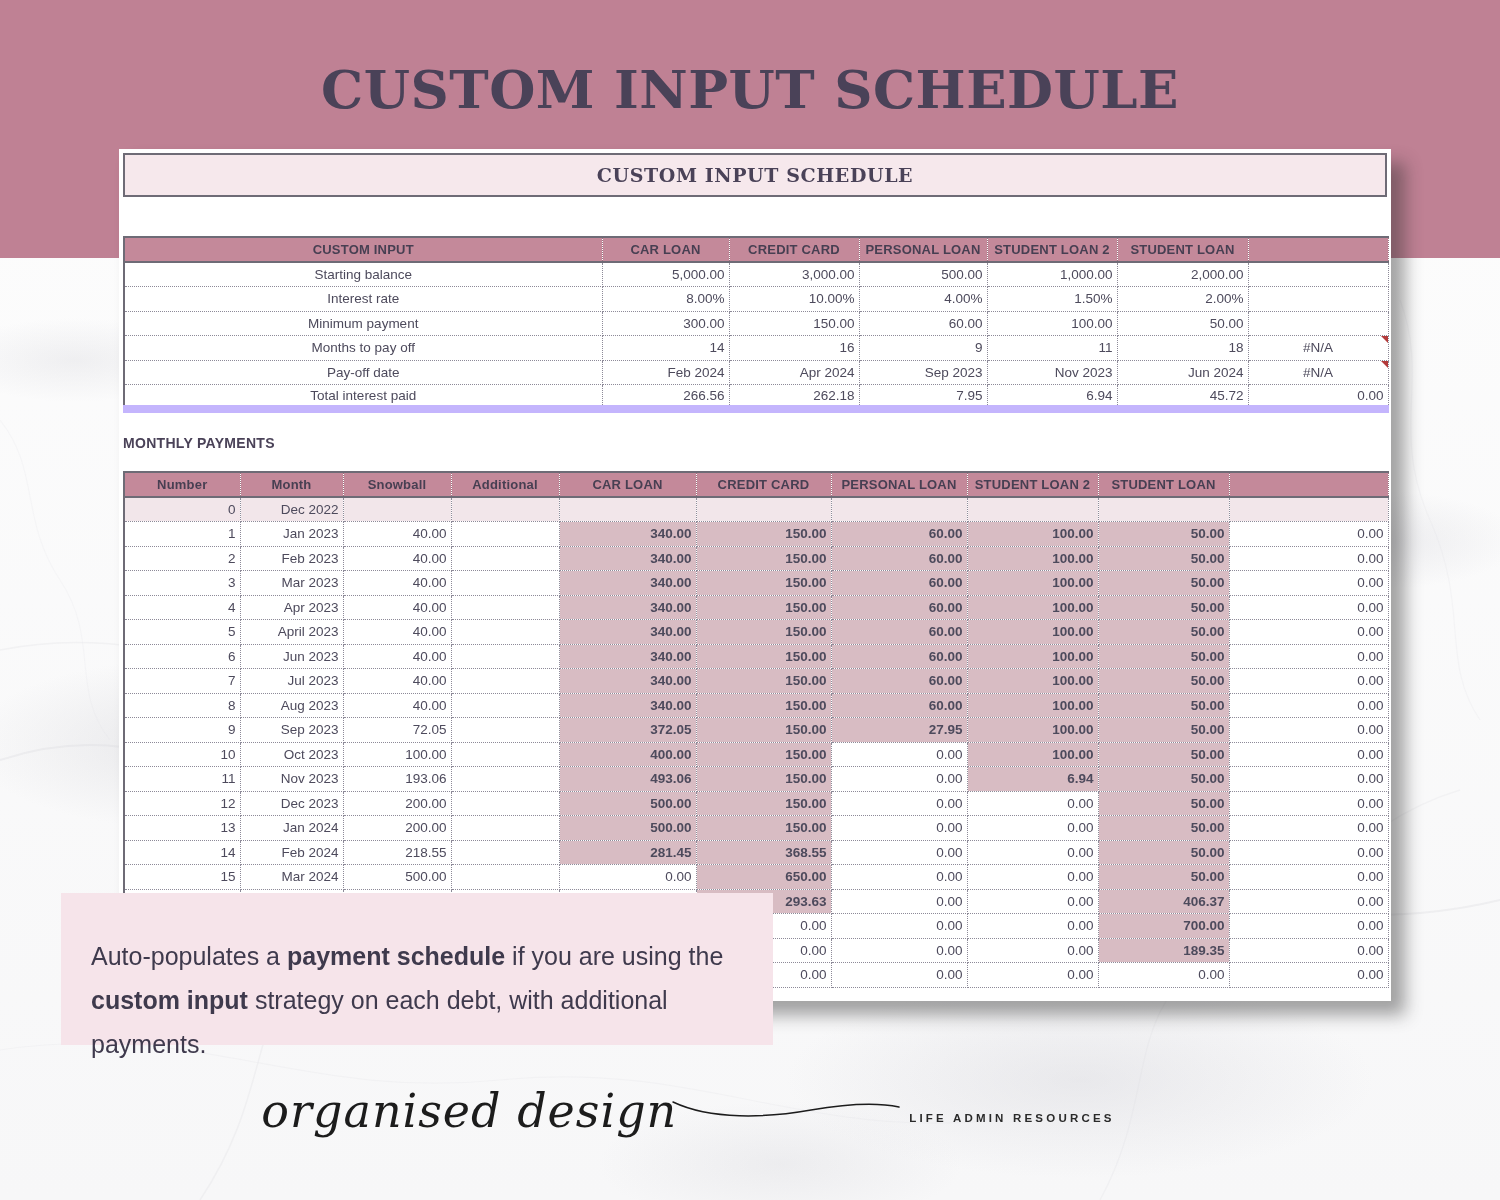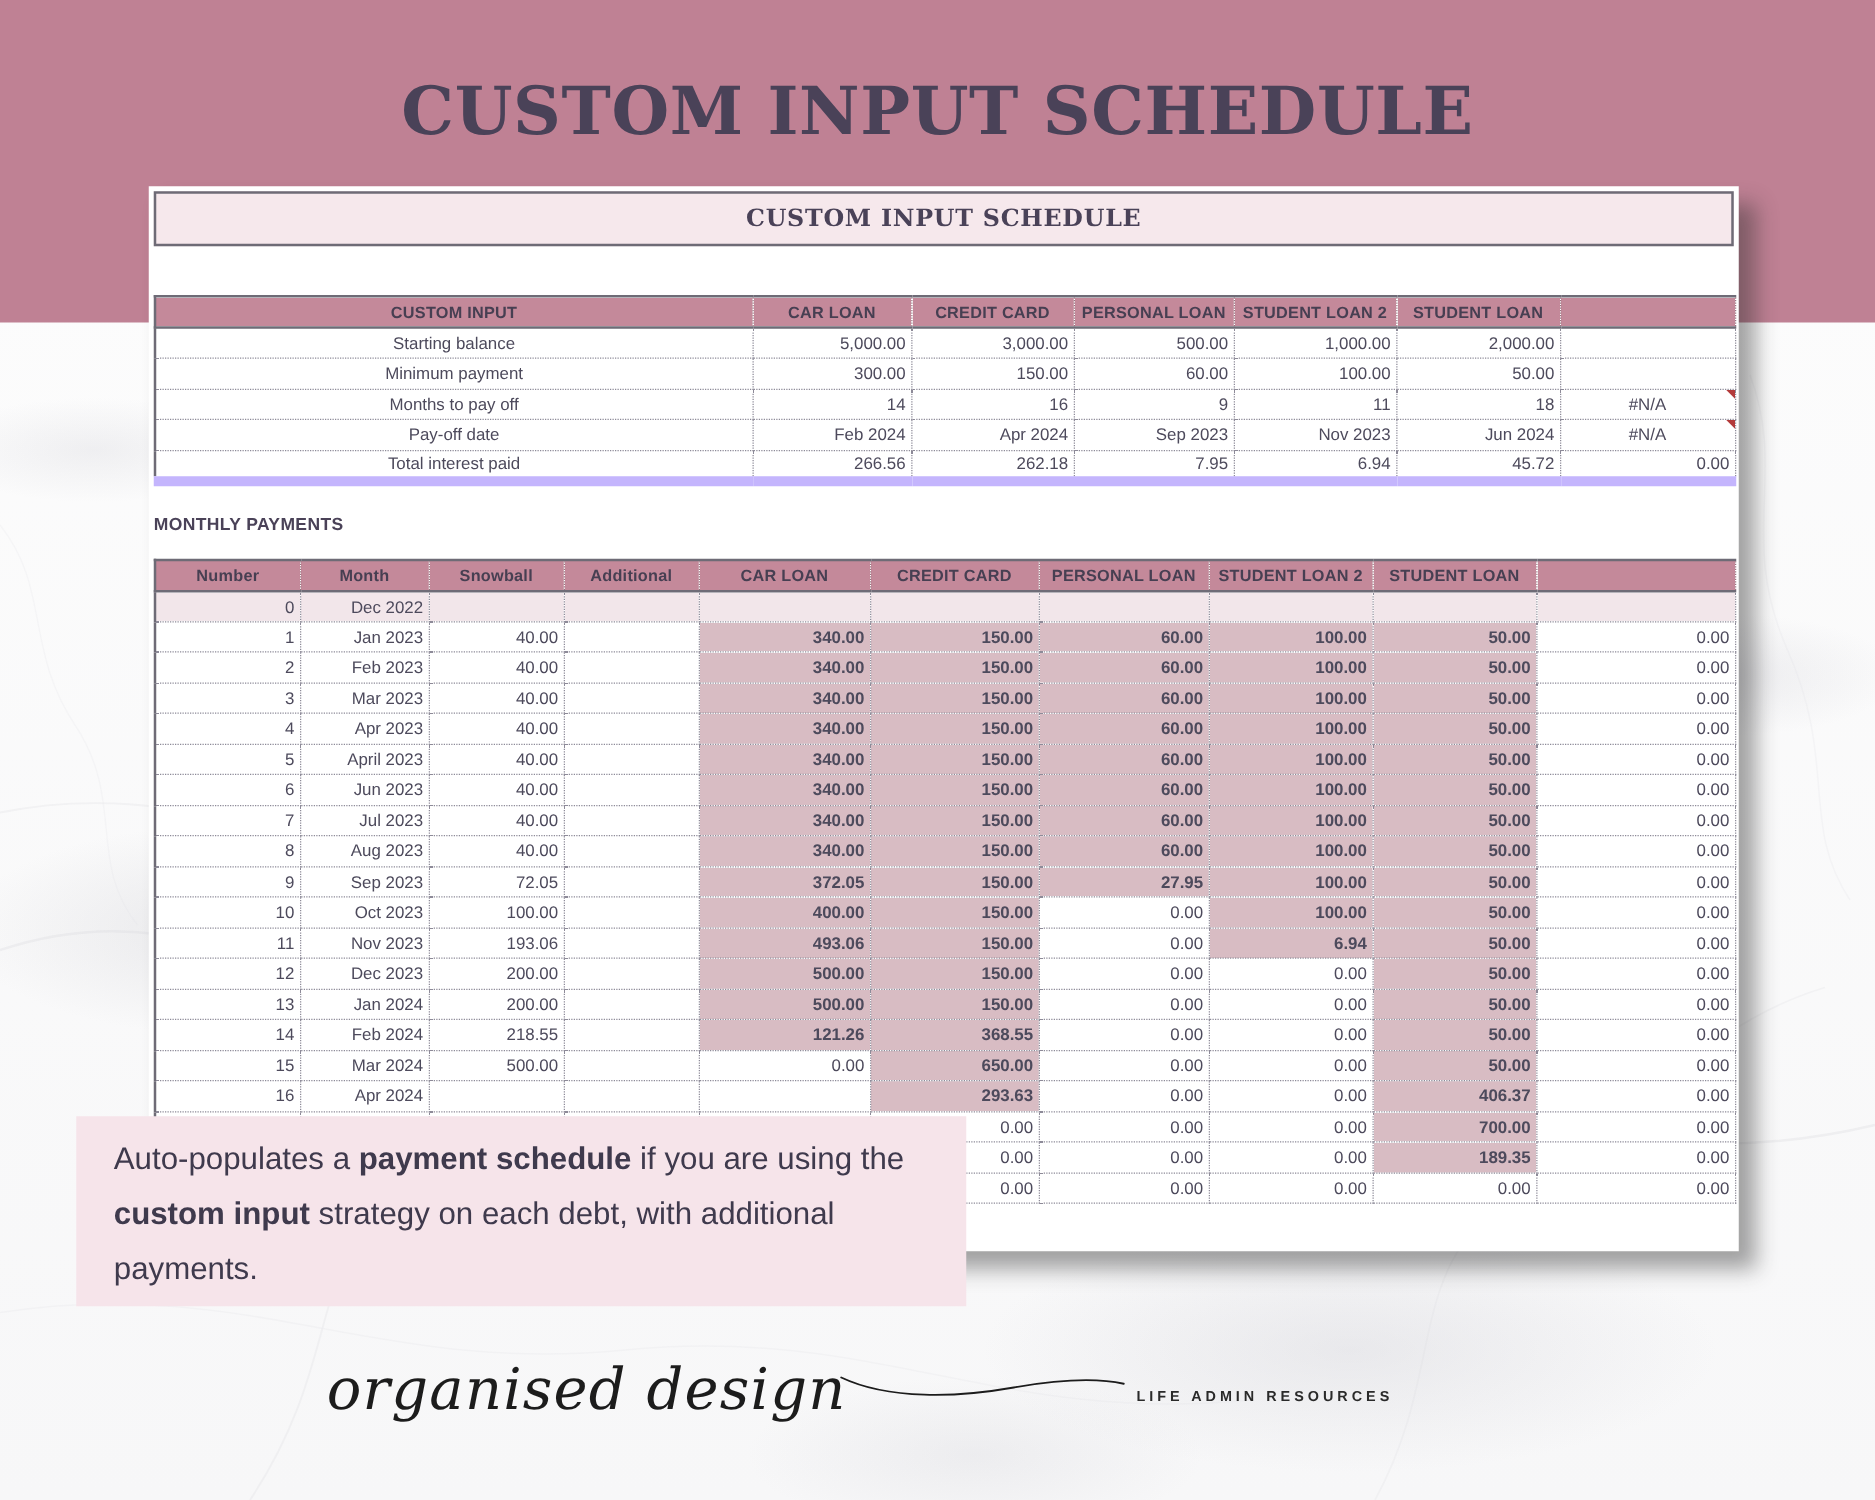--- a/index.html
+++ b/index.html
@@ -102,21 +102,21 @@
   .cmt:after{
     content:""; position:absolute; right:0; top:0;
     border-top:7px solid #b33a3a;
     border-left:7px solid transparent;
   }
 
   
   #callout{
     position:absolute; left:61px; top:893px; width:712px; height:152px;
     background:#f6e4ea;
-    padding:12px 30px 0 30px;
+    padding:41px 30px 0 30px;
   }
   #callout-text{
     font-size:25px; line-height:44px; color:#3f3a4d;
     font-family:"Liberation Sans", sans-serif;
   }
   #callout-text b{ font-weight:bold; }
 
   
   #logo{
     position:absolute; left:0; top:1088px; width:1376px;
@@ -183,20 +183,29 @@
         </tr>
       </thead>
       <tbody id="custom-input-body">
           <tr>
             <td class="lft firstcol">Starting balance</td>
             <td class="num">5,000.00</td>
             <td class="num">3,000.00</td>
             <td class="num">500.00</td>
             <td class="num">1,000.00</td>
             <td class="num">2,000.00</td>
+            <td class="num lastcol"></td>
+          </tr>
+          <tr>
+            <td class="lft firstcol">Interest rate</td>
+            <td class="num">8.00%</td>
+            <td class="num">10.00%</td>
+            <td class="num">4.00%</td>
+            <td class="num">1.50%</td>
+            <td class="num">2.00%</td>
             <td class="num lastcol"></td>
           </tr>
           <tr>
             <td class="lft firstcol">Minimum payment</td>
             <td class="num">300.00</td>
             <td class="num">150.00</td>
             <td class="num">60.00</td>
             <td class="num">100.00</td>
             <td class="num">50.00</td>
             <td class="num lastcol"></td>
@@ -427,21 +436,21 @@
             <td class="num">0.00</td>
             <td class="num">0.00</td>
             <td class="num shade">50.00</td>
             <td class="num lastcol">0.00</td>
           </tr>
           <tr>
             <td class="num firstcol">14</td>
             <td class="num">Feb 2024</td>
             <td class="num">218.55</td>
             <td class="num"></td>
-            <td class="num shade">121.26</td>
+            <td class="num shade">281.45</td>
             <td class="num shade">368.55</td>
             <td class="num">0.00</td>
             <td class="num">0.00</td>
             <td class="num shade">50.00</td>
             <td class="num lastcol">0.00</td>
           </tr>
           <tr>
             <td class="num firstcol">15</td>
             <td class="num">Mar 2024</td>
             <td class="num">500.00</td>

